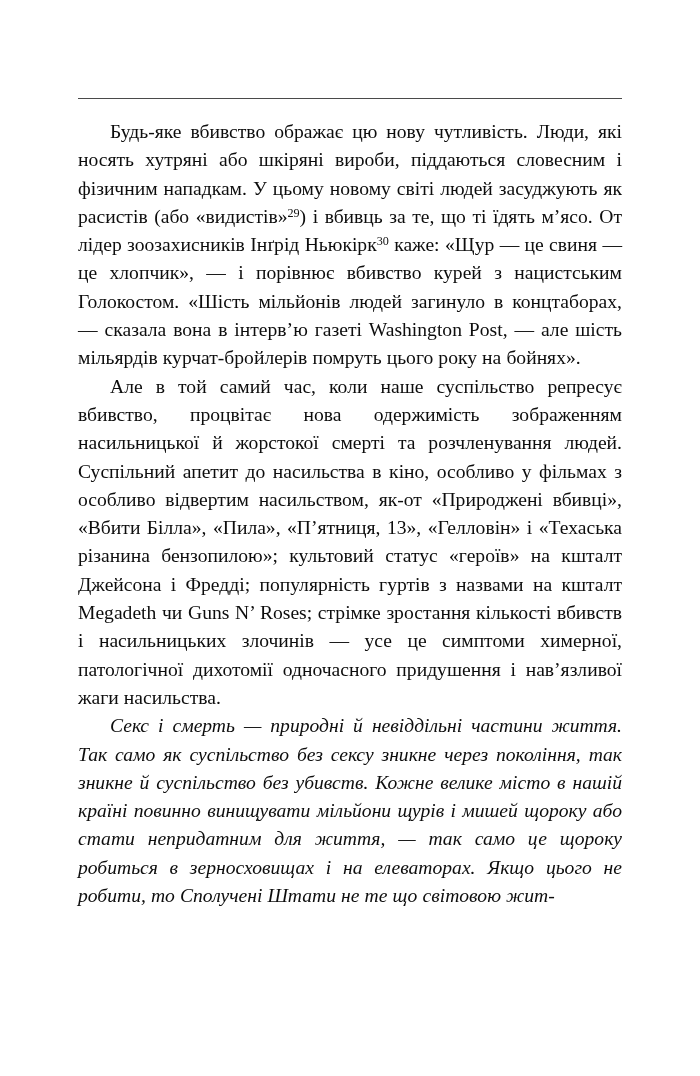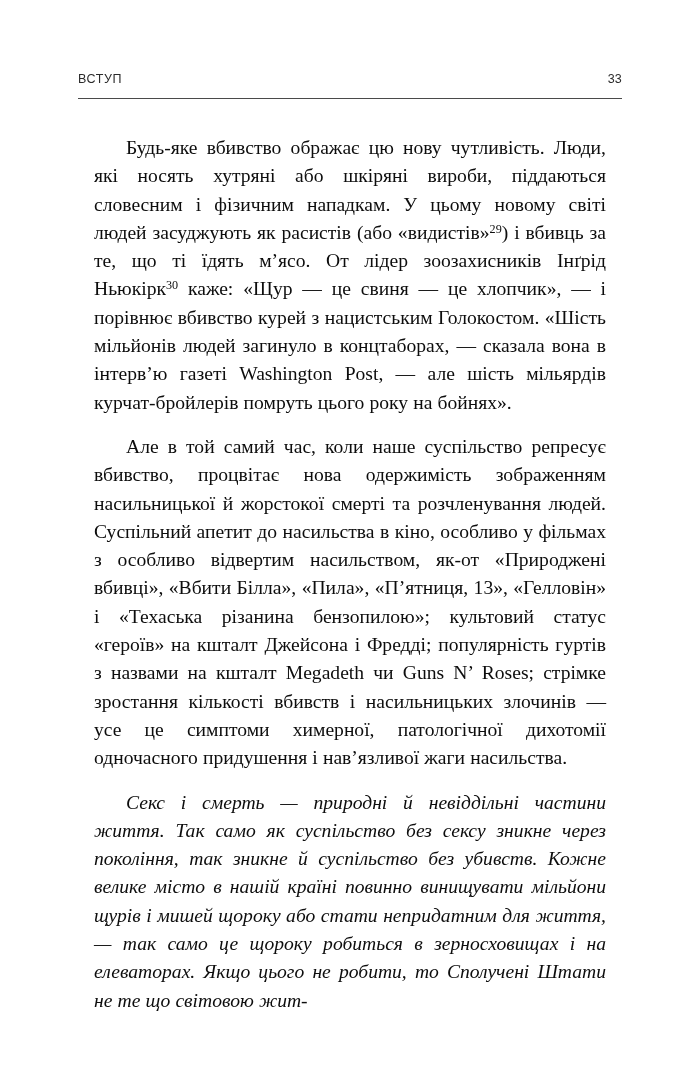--- a/index.html
+++ b/index.html
@@ -61,21 +61,21 @@
     width: 544px;
     text-align: justify;
     text-align-last: left;
     font-size: 19.6px;
     line-height: 28.3px;
     word-spacing: 0.2px;
     hyphens: manual;
   }
 
   .textblock p {
-    margin: 16px;
+    margin: 0;
     text-indent: 32px;
   }
 
   
   .textblock p:last-child {
     text-align: justify;
     font-style: italic;
   }
 
   sup.fn {
@@ -83,24 +83,20 @@
     vertical-align: 0.52em;
     line-height: 0;
     font-family: "Liberation Serif", "DejaVu Serif", serif;
   }
 </style>
 </head>
 <body>
 
 <div class="page">
 
-  <div class="running-head">
-    <span class="chapter-label">ВСТУП</span>
-    <span class="folio">33</span>
-  </div>
 
   <div class="head-rule"></div>
 
   <div class="textblock">
     <p id="para-1">Будь-яке вбивство ображає цю нову чутливість. Люди, які носять хутряні або шкіряні вироби, піддаються словесним і фізичним нападкам. У цьому новому світі людей засуджують як расистів (або «видистів»<sup class="fn">29</sup>) і вбивць за те, що ті їдять м’ясо. От лідер зоозахисників Інґрід Ньюкірк<sup class="fn">30</sup> каже: «Щур — це свиня — це хлопчик», — і порівнює вбивство курей з нацистським Голокостом. «Шість мільйонів людей загинуло в концтаборах, — сказала вона в інтерв’ю газеті Washington Post, — але шість мільярдів курчат-бройлерів помруть цього року на бойнях».</p>
     <p id="para-2">Але в той самий час, коли наше суспільство репресує вбивство, процвітає нова одержимість зображенням насильницької й жорстокої смерті та розчленування людей. Суспільний апетит до насильства в кіно, особливо у фільмах з особливо відвертим насильством, як-от «Природжені вбивці», «Вбити Білла», «Пила», «П’ятниця, 13», «Гелловін» і «Техаська різанина бензопилою»; культовий статус «героїв» на кшталт Джейсона і Фредді; популярність гуртів з назвами на кшталт Megadeth чи Guns N’ Roses; стрімке зростання кількості вбивств і насильницьких злочинів — усе це симптоми химерної, патологічної дихотомії одночасного придушення і нав’язливої жаги насильства.</p>
     <p id="para-3">Секс і смерть — природні й невіддільні частини життя. Так само як суспільство без сексу зникне через покоління, так зникне й суспільство без убивств. Кожне велике місто в нашій країні повинно винищувати мільйони щурів і мишей щороку або стати непридатним для життя, — так само це щороку робиться в зерносховищах і на елеваторах. Якщо цього не робити, то Сполучені Штати не те що світовою жит-</p>
   </div>
 
 </div>

